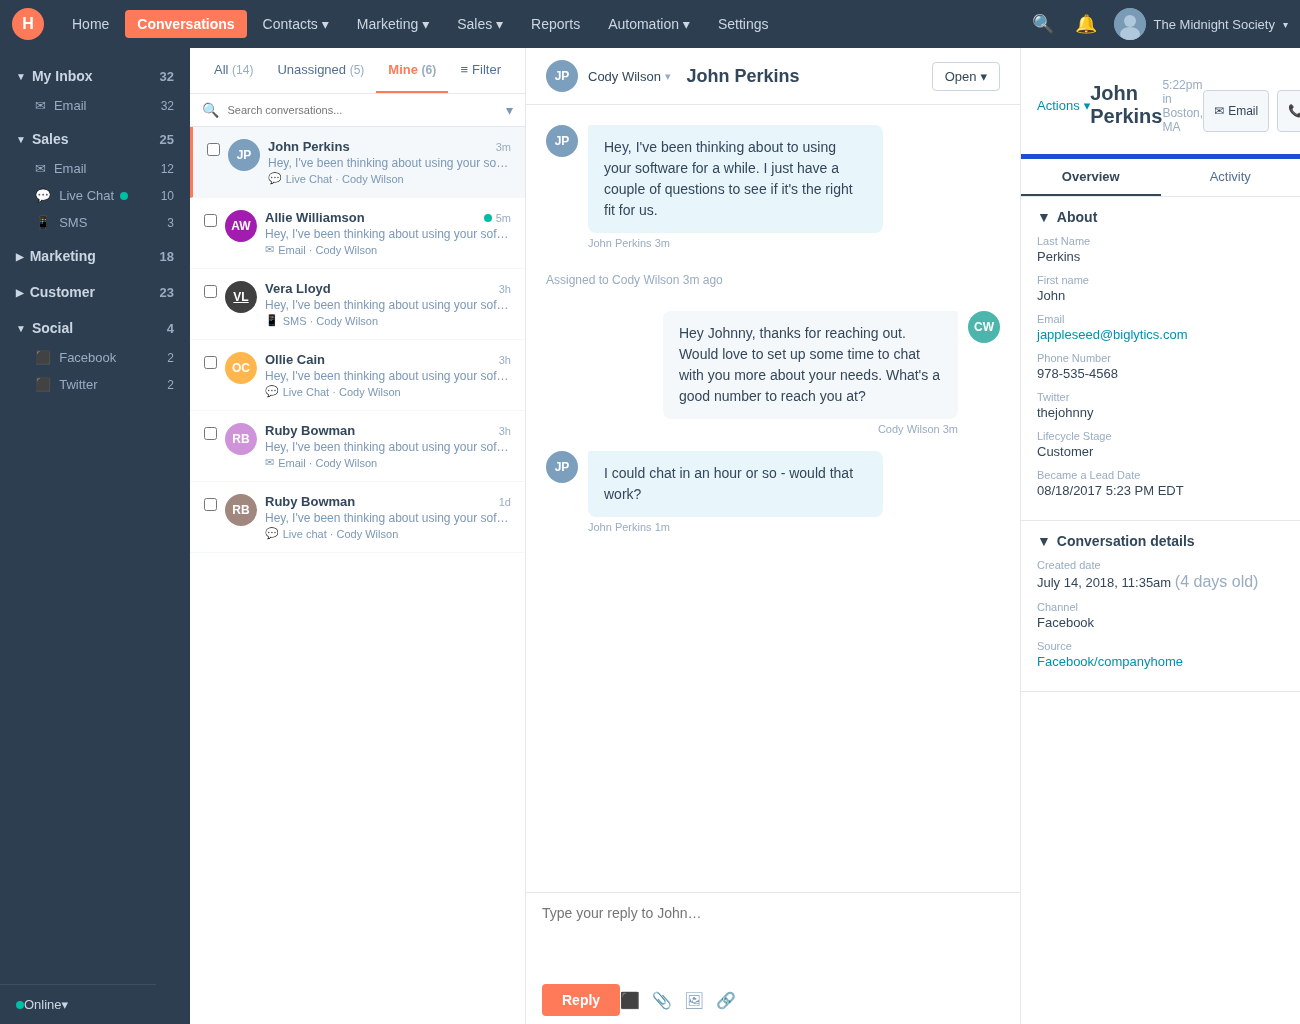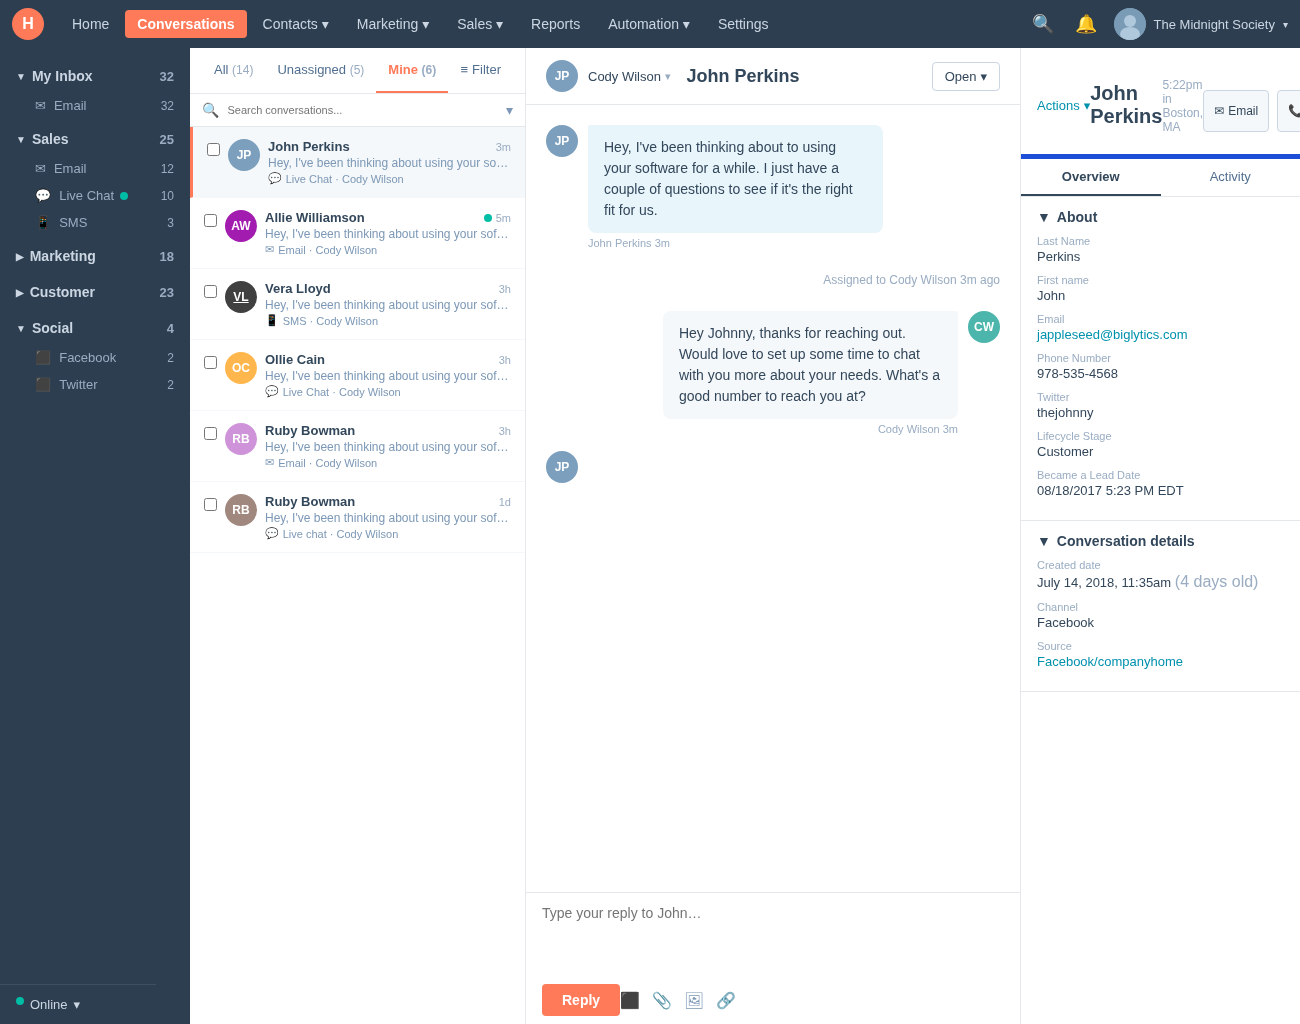--- a/index.html
+++ b/index.html
@@ -89,21 +89,21 @@
     }
     .sidebar-item .item-icon { margin-right: 8px; font-size: 13px; }
     .sidebar-item .count { margin-left: auto; color: #99acc2; font-size: 12px; }
     .sidebar-item .dot {
       width: 8px; height: 8px; border-radius: 50%; background: #00bda5; margin-left: 6px;
     }
     .sidebar-footer {
       position: absolute; bottom: 0; left: 0; width: 156px;
       padding: 12px 16px;
       border-top: 1px solid #3d4f61;
-      display: flex; gap: 6px;
+      display: flex; align-items: center; 
       color: #cbd6e2; font-size: 13px; cursor: pointer;
     }
     .online-dot { width: 8px; height: 8px; border-radius: 50%; background: #00bda5; }
 
     
     .conv-list {
       width: 336px;
       background: #fff;
       border-right: 1px solid #e5e8eb;
       display: flex; flex-direction: column;
@@ -200,21 +200,21 @@
     }
     .msg-content { max-width: 65%; }
     .msg-bubble {
       padding: 12px 16px; border-radius: 8px; font-size: 14px; line-height: 1.5;
     }
     .msg-bubble.incoming { background: #e8f5fb; color: #33475b; border-top-left-radius: 2px; }
     .msg-bubble.outgoing { background: #f5f8fa; color: #33475b; border-top-right-radius: 2px; }
     .msg-meta { font-size: 11px; color: #99acc2; margin-top: 4px; }
     .msg-row.outgoing .msg-meta { text-align: right; }
     .msg-assign-notice {
-      text-align: right; font-size: 12px; color: #99acc2; padding: 8px 0;
+      text-align: left; font-size: 12px; color: #99acc2; padding: 8px 0;
     }
 
     
     .reply-area {
       border-top: 1px solid #e5e8eb;
       padding: 0;
     }
     .reply-tabs {
       display: flex; gap: 0; padding: 0 16px;
       border-bottom: 1px solid #e5e8eb;
@@ -579,20 +579,29 @@
           </div>
           <div class="msg-meta">
             <span>Cody Wilson</span>
             <span> 3m</span>
           </div>
         </div>
       </div>
 
       <div class="msg-row">
         <div class="msg-avatar av-jp">JP</div>
+        <div class="msg-content">
+          <div class="msg-bubble incoming">
+            I could chat in an hour or so - would that work?
+          </div>
+          <div class="msg-meta">
+            <span>John Perkins</span>
+            <span> 1m</span>
+          </div>
+        </div>
       </div>
 
     </div>
 
     <div class="reply-area">
       <textarea class="reply-textarea" placeholder="Type your reply to John…" style=""></textarea>
       <div class="reply-footer">
         <button class="reply-btn">Reply</button>
         <div class="reply-footer-icons">
           <span class="reply-footer-icon">⬛</span>

